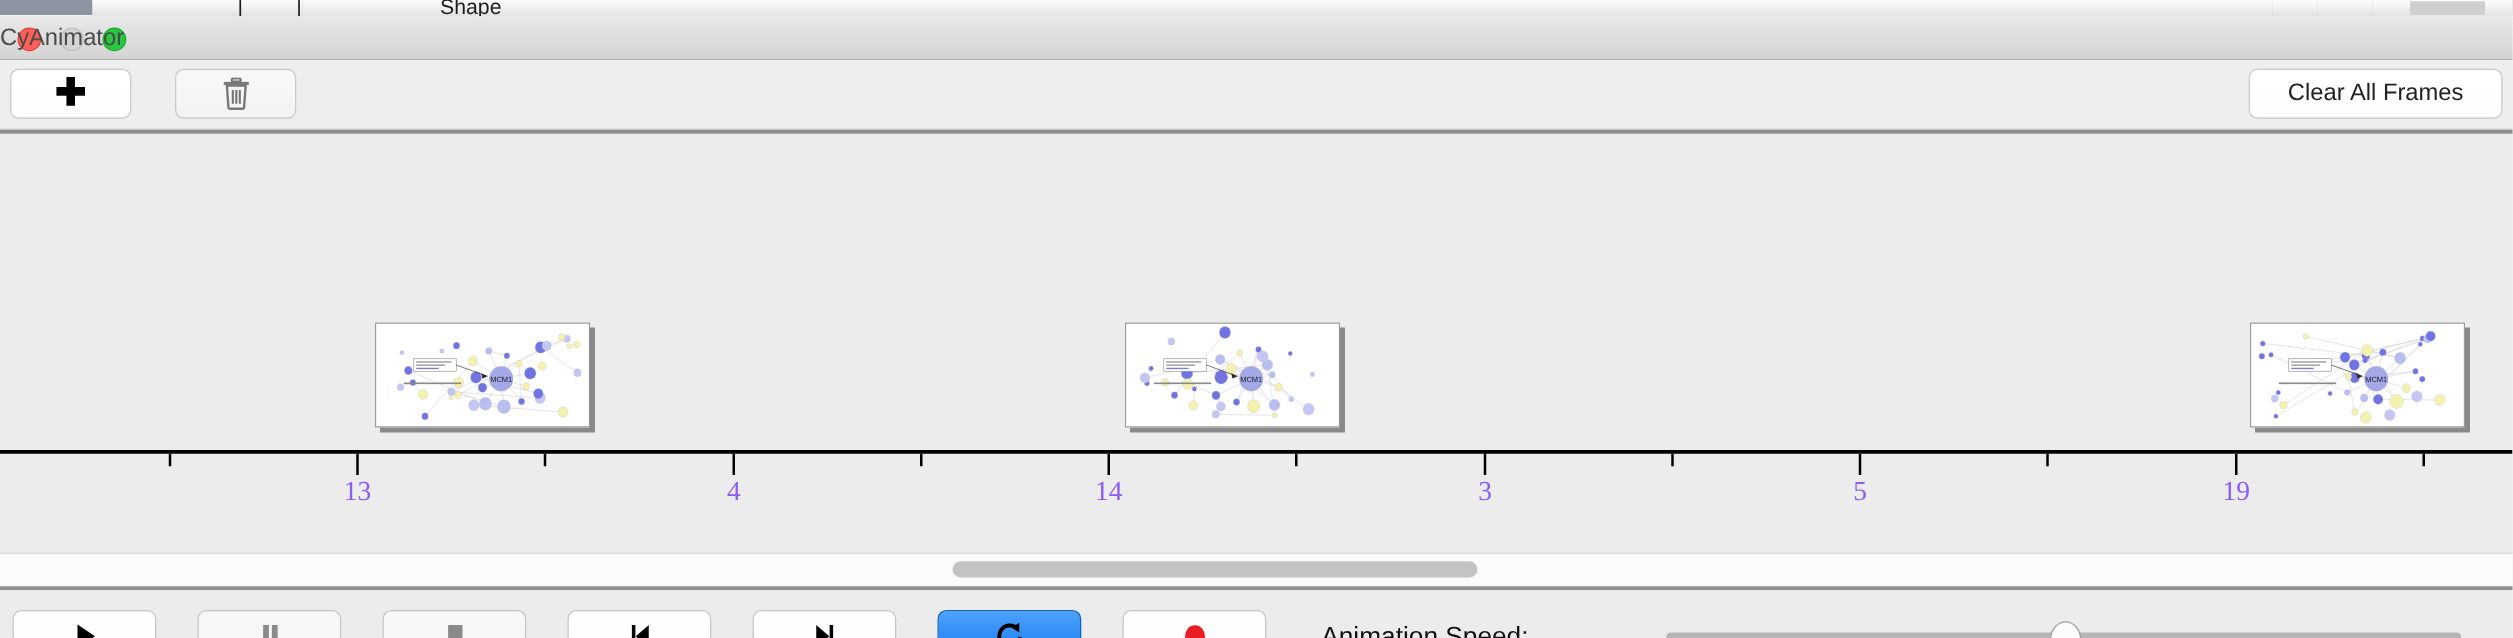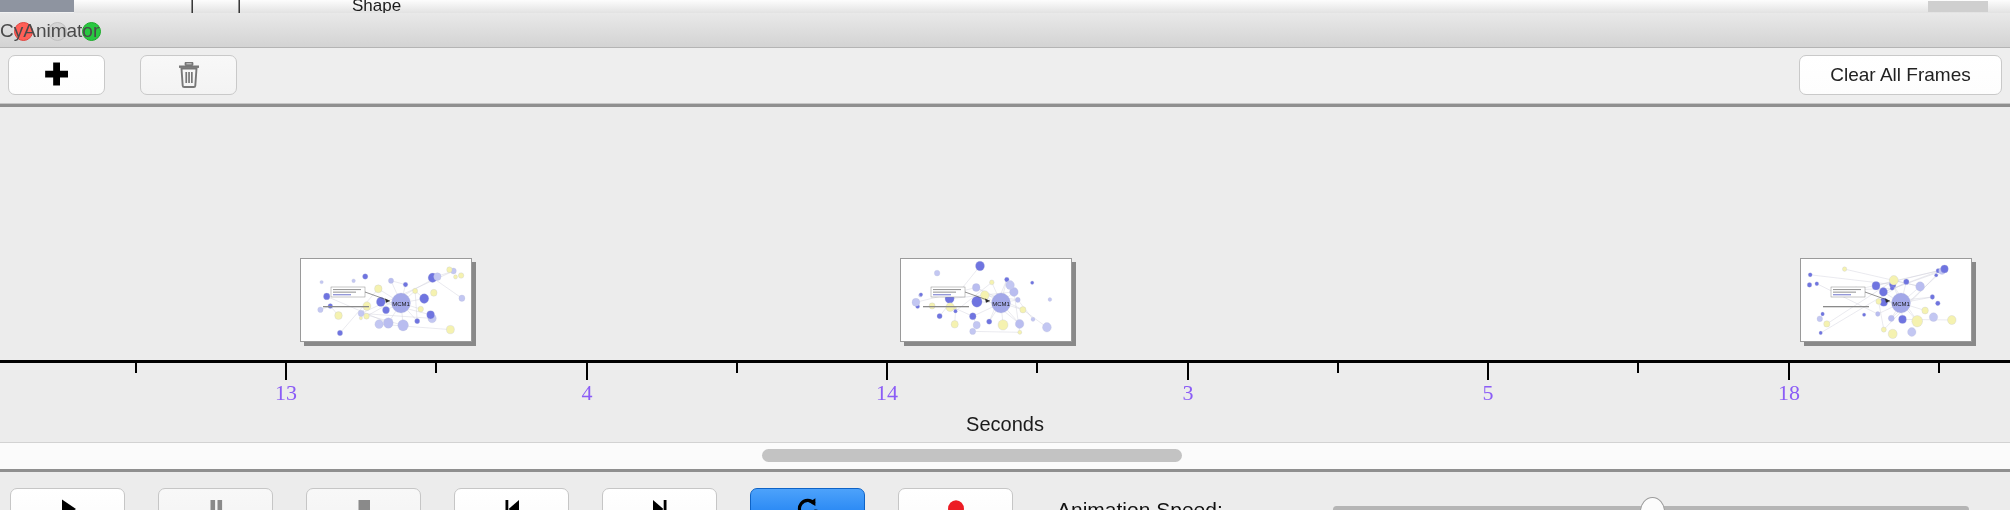--- a/index.html
+++ b/index.html
@@ -301,21 +301,20 @@
         <rect x="14" y="10" width="1.7" height="11" fill="#777"></rect>
       </svg>
     </div>
     <div class="tb-btn light" id="btn-clear">
       <span class="clear-label">Clear All Frames</span>
     </div>
   </div>
 
   <div class="timeline" id="timeline">
     <div class="axis"></div>
-    <div class="axis-title">Seconds</div>
   <div class="frame" style="left: 300px;">
         <div class="thumb">
           <svg viewBox="0 0 170 82" preserveAspectRatio="none">
             <rect width="170" height="82" fill="#ffffff"></rect>
             <line x1="100.0" y1="44.0" x2="119.7" y2="50.1" stroke="#c9c9d6" stroke-width="0.4"></line>
             <line x1="100.0" y1="44.0" x2="116.2" y2="62.1" stroke="#c9c9d6" stroke-width="0.4"></line>
             <line x1="100.0" y1="44.0" x2="102.1" y2="66.3" stroke="#c9c9d6" stroke-width="0.4"></line>
             <line x1="100.0" y1="44.0" x2="87.3" y2="64.0" stroke="#c9c9d6" stroke-width="0.4"></line>
             <line x1="100.0" y1="44.0" x2="85.0" y2="51.1" stroke="#c9c9d6" stroke-width="0.4"></line>
             <line x1="100.0" y1="44.0" x2="79.8" y2="42.9" stroke="#c9c9d6" stroke-width="0.4"></line>
@@ -555,21 +554,21 @@
       <div class="tick major" style="left: 886px;"></div>
       <div class="tick-label" style="left: 887px;">14</div>
       <div class="tick minor" style="left: 1036px;"></div>
       <div class="tick major" style="left: 1187px;"></div>
       <div class="tick-label" style="left: 1188px;">3</div>
       <div class="tick minor" style="left: 1337px;"></div>
       <div class="tick major" style="left: 1487px;"></div>
       <div class="tick-label" style="left: 1488px;">5</div>
       <div class="tick minor" style="left: 1637px;"></div>
       <div class="tick major" style="left: 1788px;"></div>
-      <div class="tick-label" style="left: 1789px;">18</div>
+      <div class="tick-label" style="left: 1789px;">19</div>
       <div class="tick minor" style="left: 1938px;"></div>
     </div>
 
   <div class="scrollbar">
     <div class="scroll-thumb" id="scroll-thumb" style="left: 762px; width: 420px;"></div>
   </div>
 
   <div class="playbar" id="playbar">
     <div class="speed-label" id="speed-label" style="left: 1057px;">Animation Speed:</div>
     <div class="slider-track" id="speed-track" style="left: 1333px; width: 636px;"></div>

